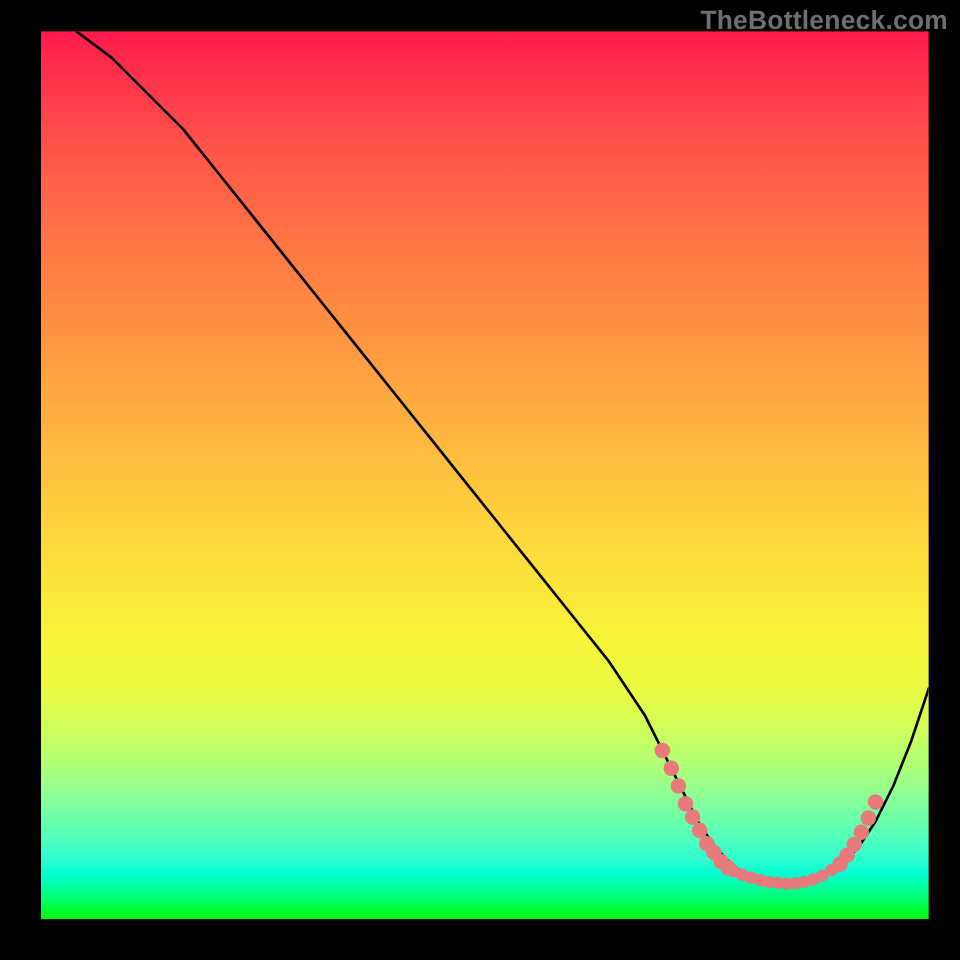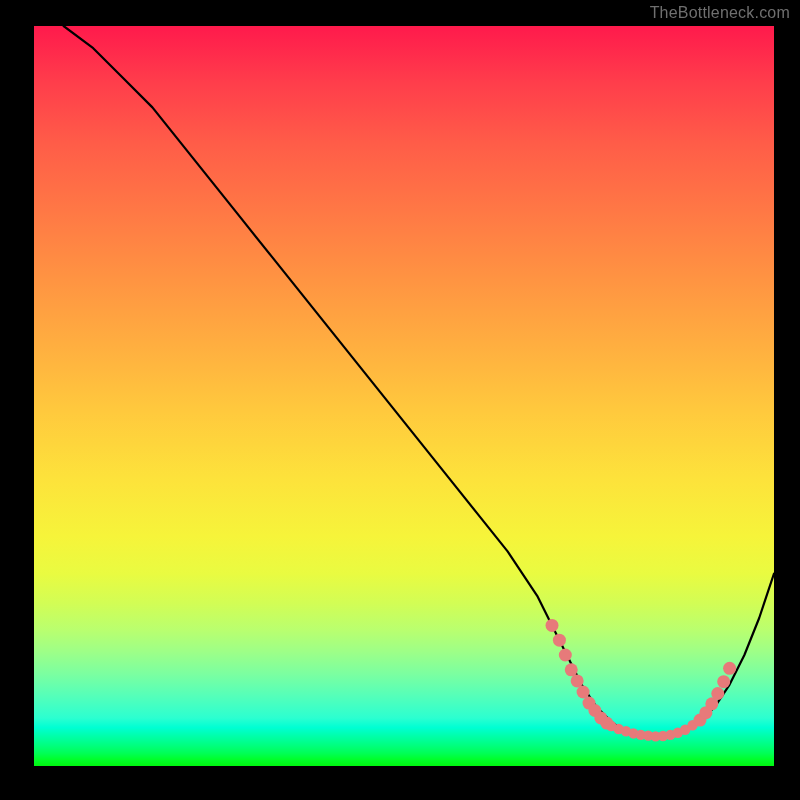--- a/index.html
+++ b/index.html
@@ -2,22 +2,22 @@
 <html><head>
 <meta charset="utf-8">
 <style>
   * { margin: 0; padding: 0; box-sizing: border-box; }
   html, body { width: 800px; height: 800px; background: #000; font-family: Arial, Helvetica, sans-serif; overflow: hidden; }
   #stage { position: relative; width: 800px; height: 800px; }
   #watermark {
     position: absolute;
     top: 4px; right: 10px;
     color: #6f6f6f;
-    font-size: 16px;
-    font-weight: 400;
+    font-size: 22px;
+    font-weight: 700;
     letter-spacing: 0.2px;
     z-index: 40;
   }
   #plot {
     position: absolute;
     left: 34px; top: 26px;
     width: 740px; height: 740px;
     overflow: hidden;
   }
   #gradient {

